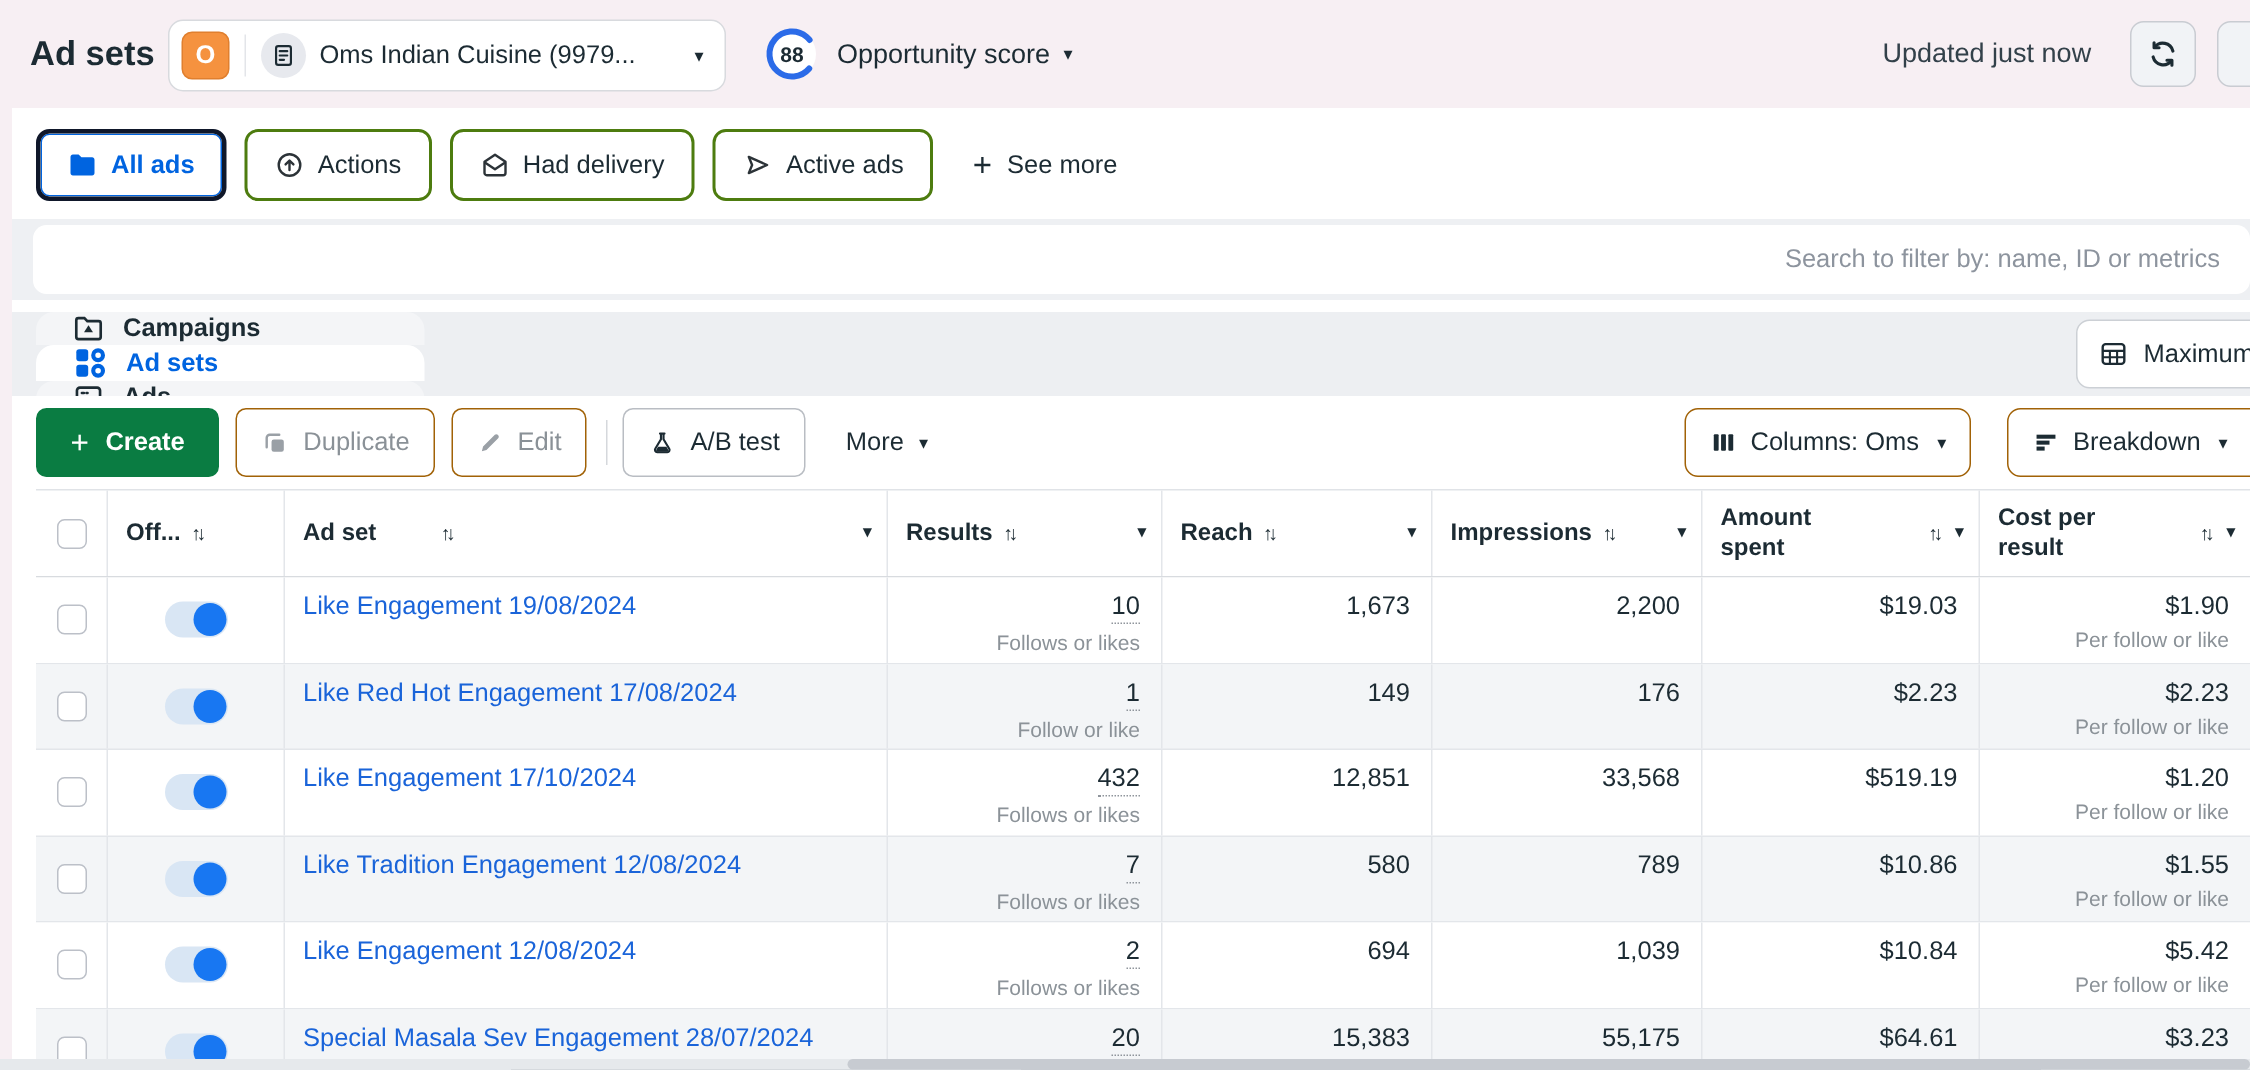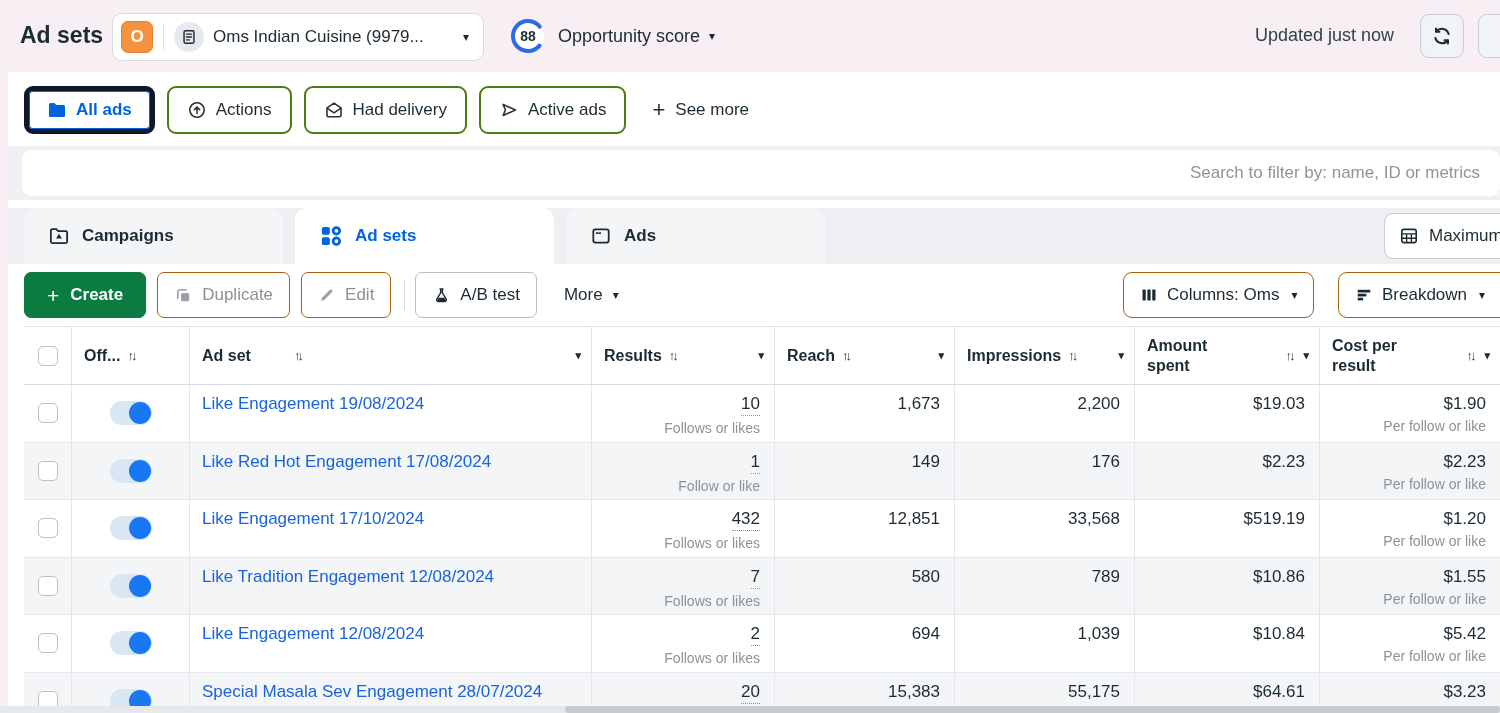--- a/index.html
+++ b/index.html
@@ -37,35 +37,35 @@
   .partial-btn { left:1478px; }
 
   
   .panel { position:relative; margin-left:8px; width:1492px; height:641px;
     background:#fff; border-radius:14px 0 0 0; }
 
   .filter-row { display:flex; align-items:center; padding:14px 0 12px 16px; background:#fff; }
   .pill { display:flex; align-items:center; height:48px; padding:0 18px; margin-right:12px;
     background:#fff; border:2px solid #4d7c0f; border-radius:9px; font-size:17px; }
   .pill .ic { margin-right:9px; display:flex; }
-  .pill.active { border:5px solid #0f172a; color:#0064e0; font-weight:bold; box-shadow:0 0 0 1px #0064e0 inset; }
+  .pill.active { border:3px solid #0f172a; color:#0064e0; font-weight:bold; box-shadow:0 0 0 1px #0064e0 inset; }
   .see-more { display:flex; align-items:center; font-size:17px; margin-left:14px; }
   .see-more .plus { font-size:22px; font-weight:400; margin-right:10px; line-height:1; color:#1c2b33; }
 
   .search-strip { background:#eef0f3; padding:4px 0; }
   .search-input { display:block; width:1478px; height:46px; margin-left:14px; border:none; outline:none;
     background:#fff; border-radius:9px; font-size:17px; padding:0 20px; color:#1c2b33;
     font-family:"Liberation Sans", sans-serif;text-align:right; }
   .search-input::placeholder { color:#8d949e; }
 
   .gap { height:8px; background:#fff; }
 
   
   .tabs-strip { position:relative; height:56px; background:#edeff2; }
-  .tabs { display:flex; padding-left:16px; height:56px; }
+  .tabs { display:flex; padding-left:16px; height:56px;flex-direction:column; }
   .tab { width:259px; height:56px; margin-right:12px; border-radius:12px 12px 0 0;
     background:#f4f5f7; display:flex; align-items:center; padding-left:24px;
     font-size:17px; font-weight:bold; }
   .tab .ic { margin-right:12px; display:flex; }
   .tab.active { background:#fff; color:#0064e0; }
   .max-btn { position:absolute; left:1376px; top:5px; height:46px; width:190px;
     background:#fff; border:1px solid #ccd0d5; border-radius:9px;
     display:flex; align-items:center; padding:0 14px; font-size:17px; overflow:hidden; white-space:nowrap; }
   .max-btn .ic { margin-right:10px; display:flex; }
 

